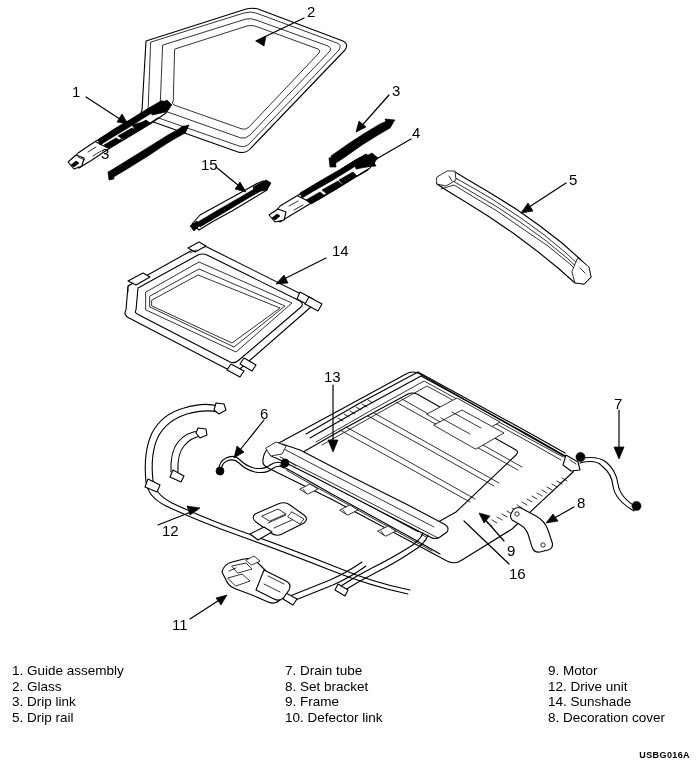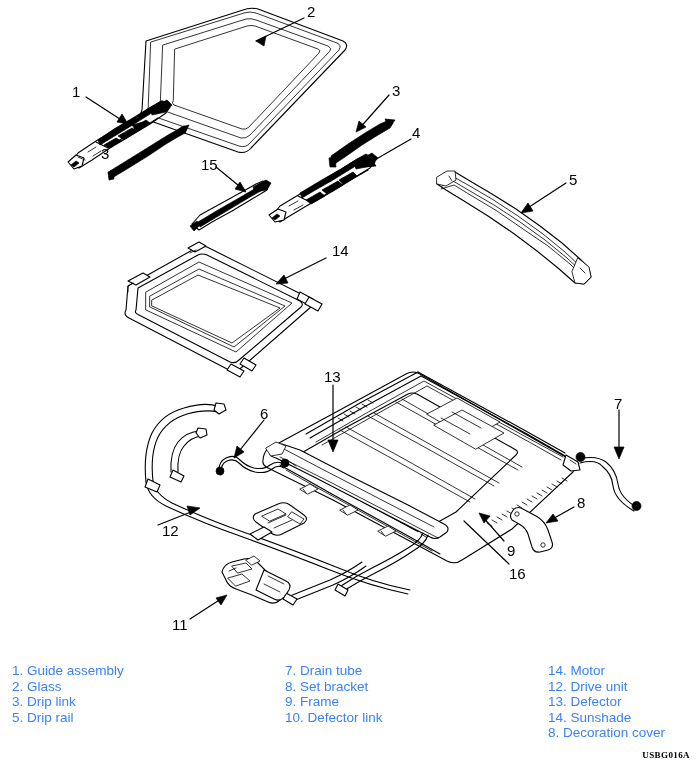--- a/index.html
+++ b/index.html
@@ -26,33 +26,33 @@
   #legend{
     position:absolute;left:0;top:663px;width:698px;height:90px;
   }
   .legend-col{position:absolute;top:0;}
   #col1{left:12px;width:265px;}
   #col2{left:285px;width:255px;}
   #col3{left:548px;width:150px;}
   .legend-item{
     font-size:13.5px;
     line-height:15.6px;
-    color:#3b82f6;
+    color:#000000;
     white-space:nowrap;
     font-family:"Liberation Sans", sans-serif;
   }
   #fig-code{
     position:absolute;
     right:8px;
     top:750px;
     font-size:9px;
     font-weight:bold;
     letter-spacing:0.4px;
     color:#000;
-    font-family:Liberation Serif, serif;
+    font-family:Liberation Sans, sans-serif;
   }
   svg{display:block;}
   .ln{fill:none;stroke:#000;stroke-width:1.1;stroke-linecap:round;stroke-linejoin:round;}
   .ln-t{fill:none;stroke:#000;stroke-width:0.8;stroke-linecap:round;stroke-linejoin:round;}
   .ln-h{fill:none;stroke:#000;stroke-width:1.8;stroke-linecap:round;stroke-linejoin:round;}
   .fl{fill:#000;stroke:#000;stroke-width:0.7;stroke-linejoin:round;}
   .wh{fill:#fff;stroke:#000;stroke-width:1.1;stroke-linejoin:round;stroke-linecap:round;}
   .wh-t{fill:#fff;stroke:#000;stroke-width:0.8;stroke-linejoin:round;stroke-linecap:round;}
   .lead{fill:none;stroke:#000;stroke-width:1.2;stroke-linecap:round;}
 </style>
@@ -395,23 +395,22 @@
       <div class="legend-item">3. Drip link</div>
       <div class="legend-item">5. Drip rail</div>
     </div>
     <div class="legend-col" id="col2">
       <div class="legend-item">7. Drain tube</div>
       <div class="legend-item">8. Set bracket</div>
       <div class="legend-item">9. Frame</div>
       <div class="legend-item">10. Defector link</div>
     </div>
     <div class="legend-col" id="col3">
-      <div class="legend-item">14. Motor</div>
+      <div class="legend-item">9. Motor</div>
       <div class="legend-item">12. Drive unit</div>
-      <div class="legend-item">13. Defector</div>
       <div class="legend-item">14. Sunshade</div>
       <div class="legend-item">8. Decoration cover</div>
     </div>
   </div>
 
   <div id="fig-code">USBG016A</div>
 
 </div>
 
 </body></html>

